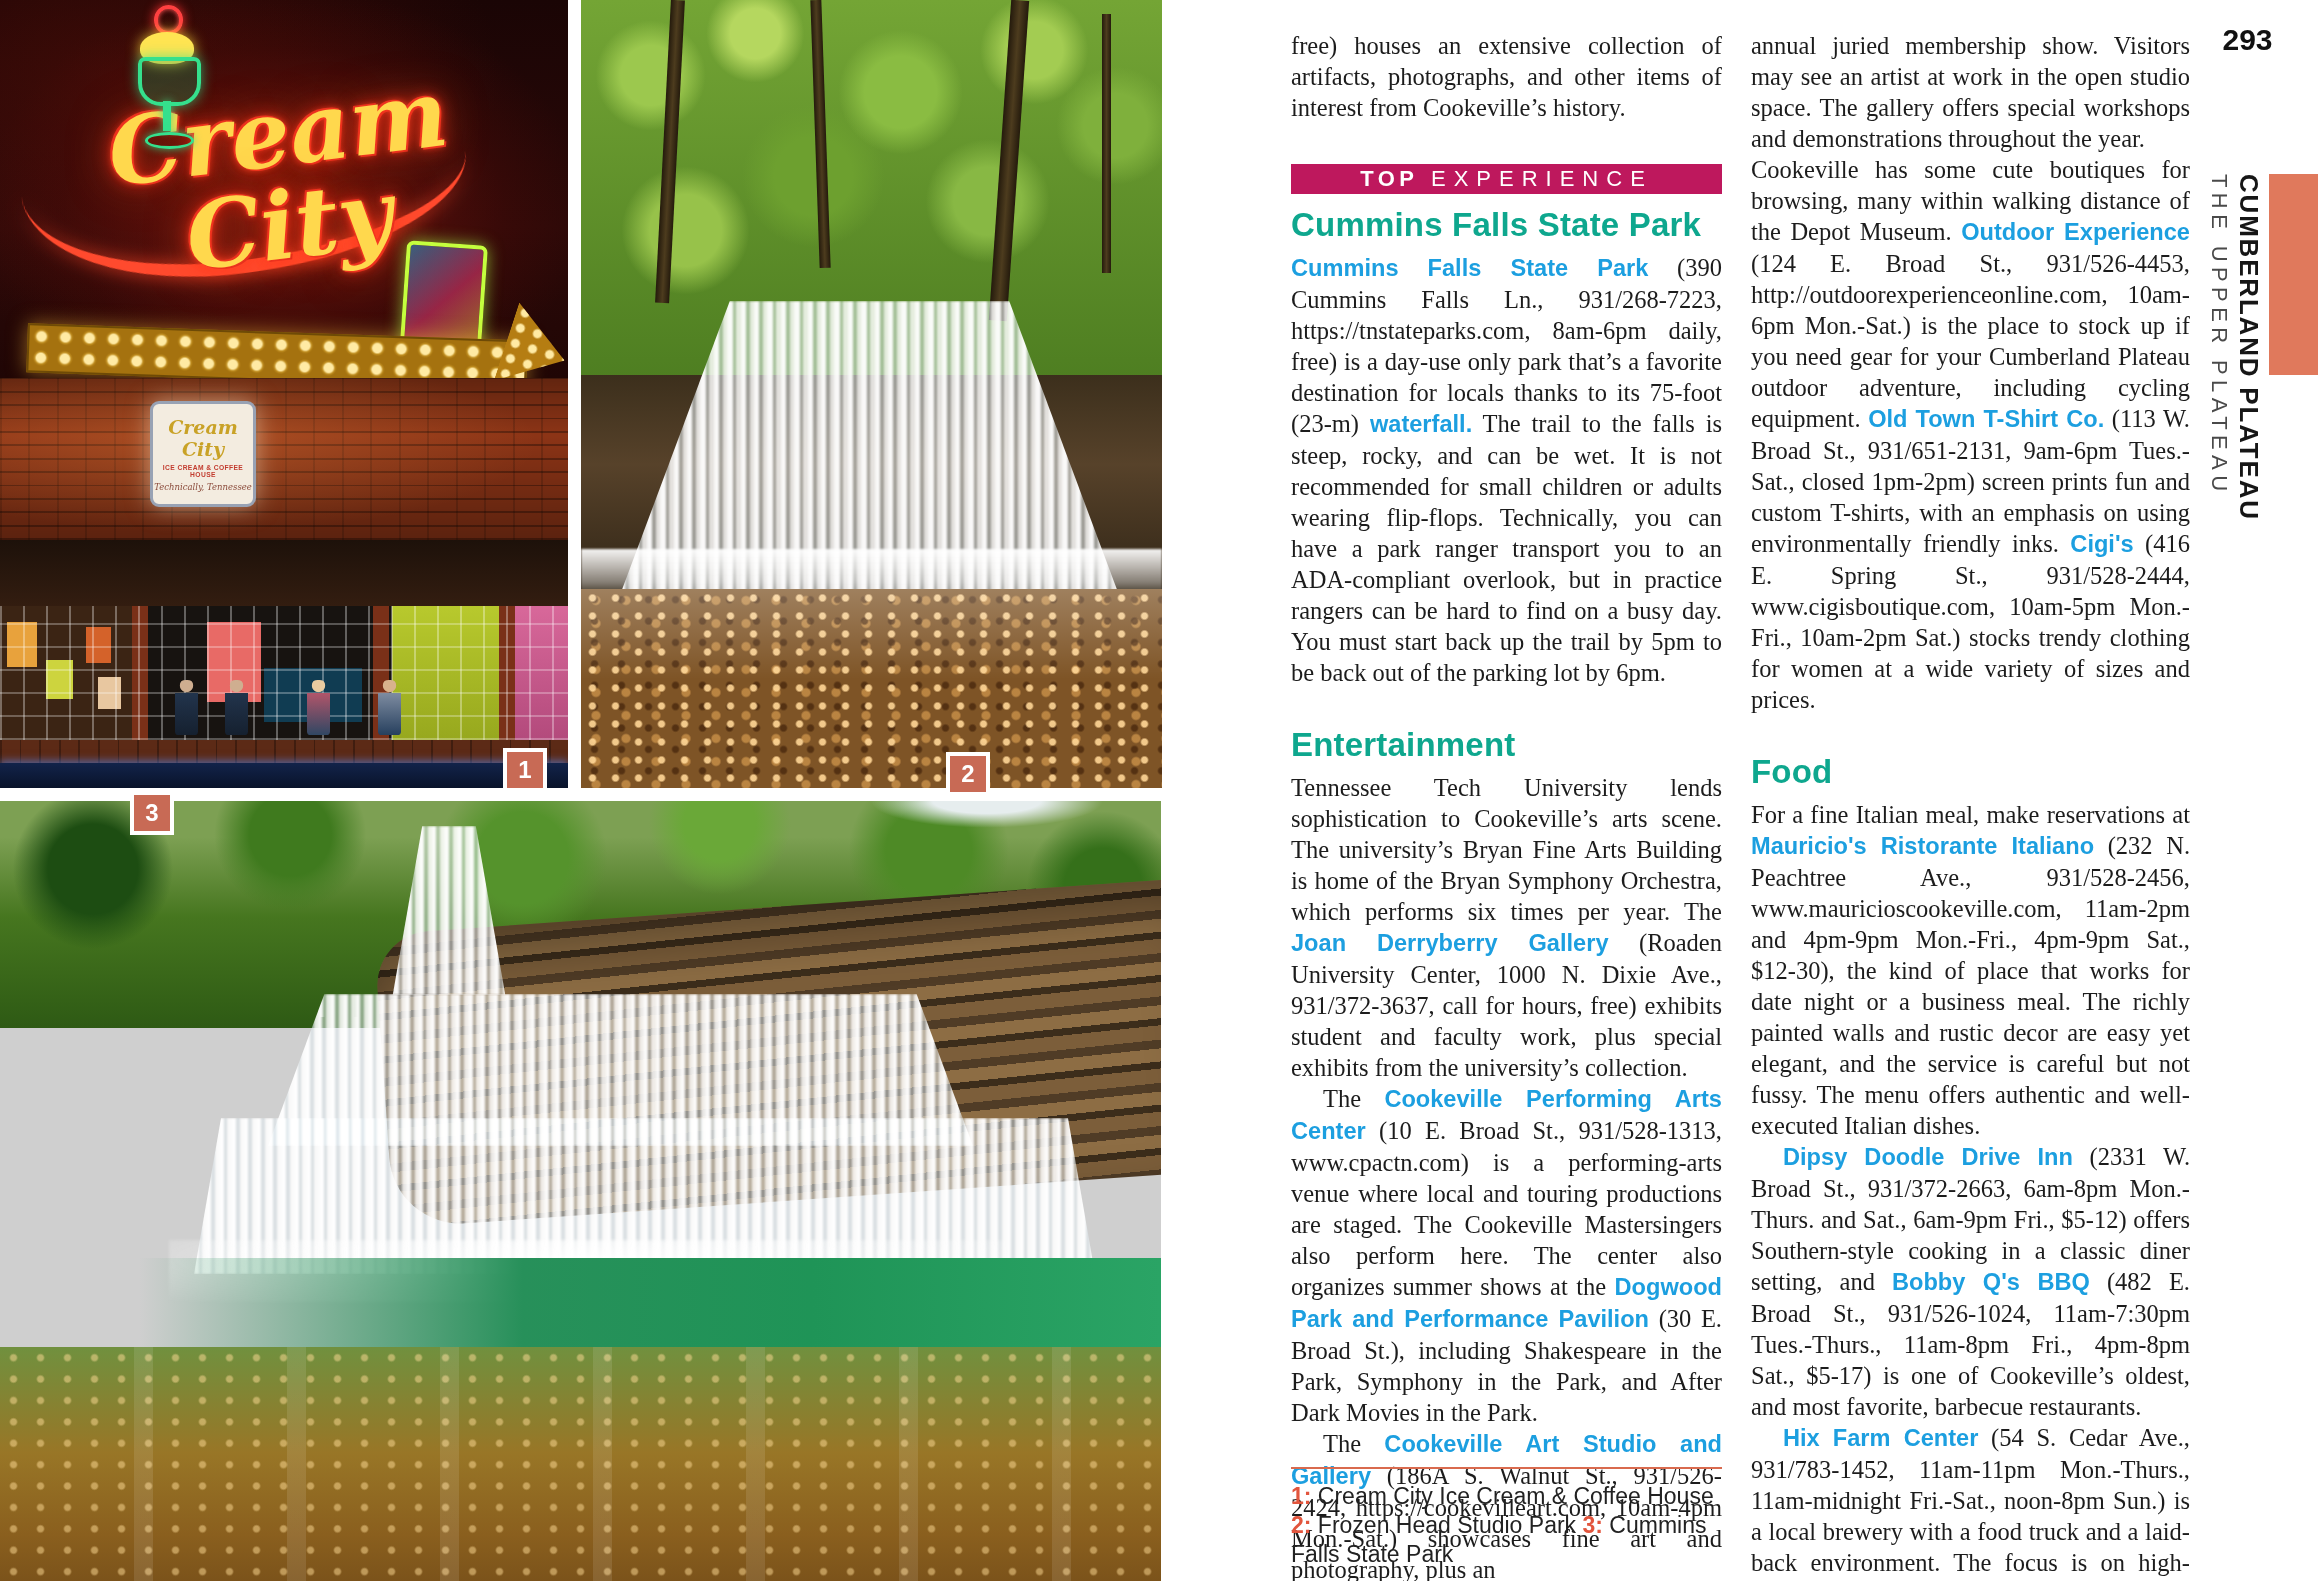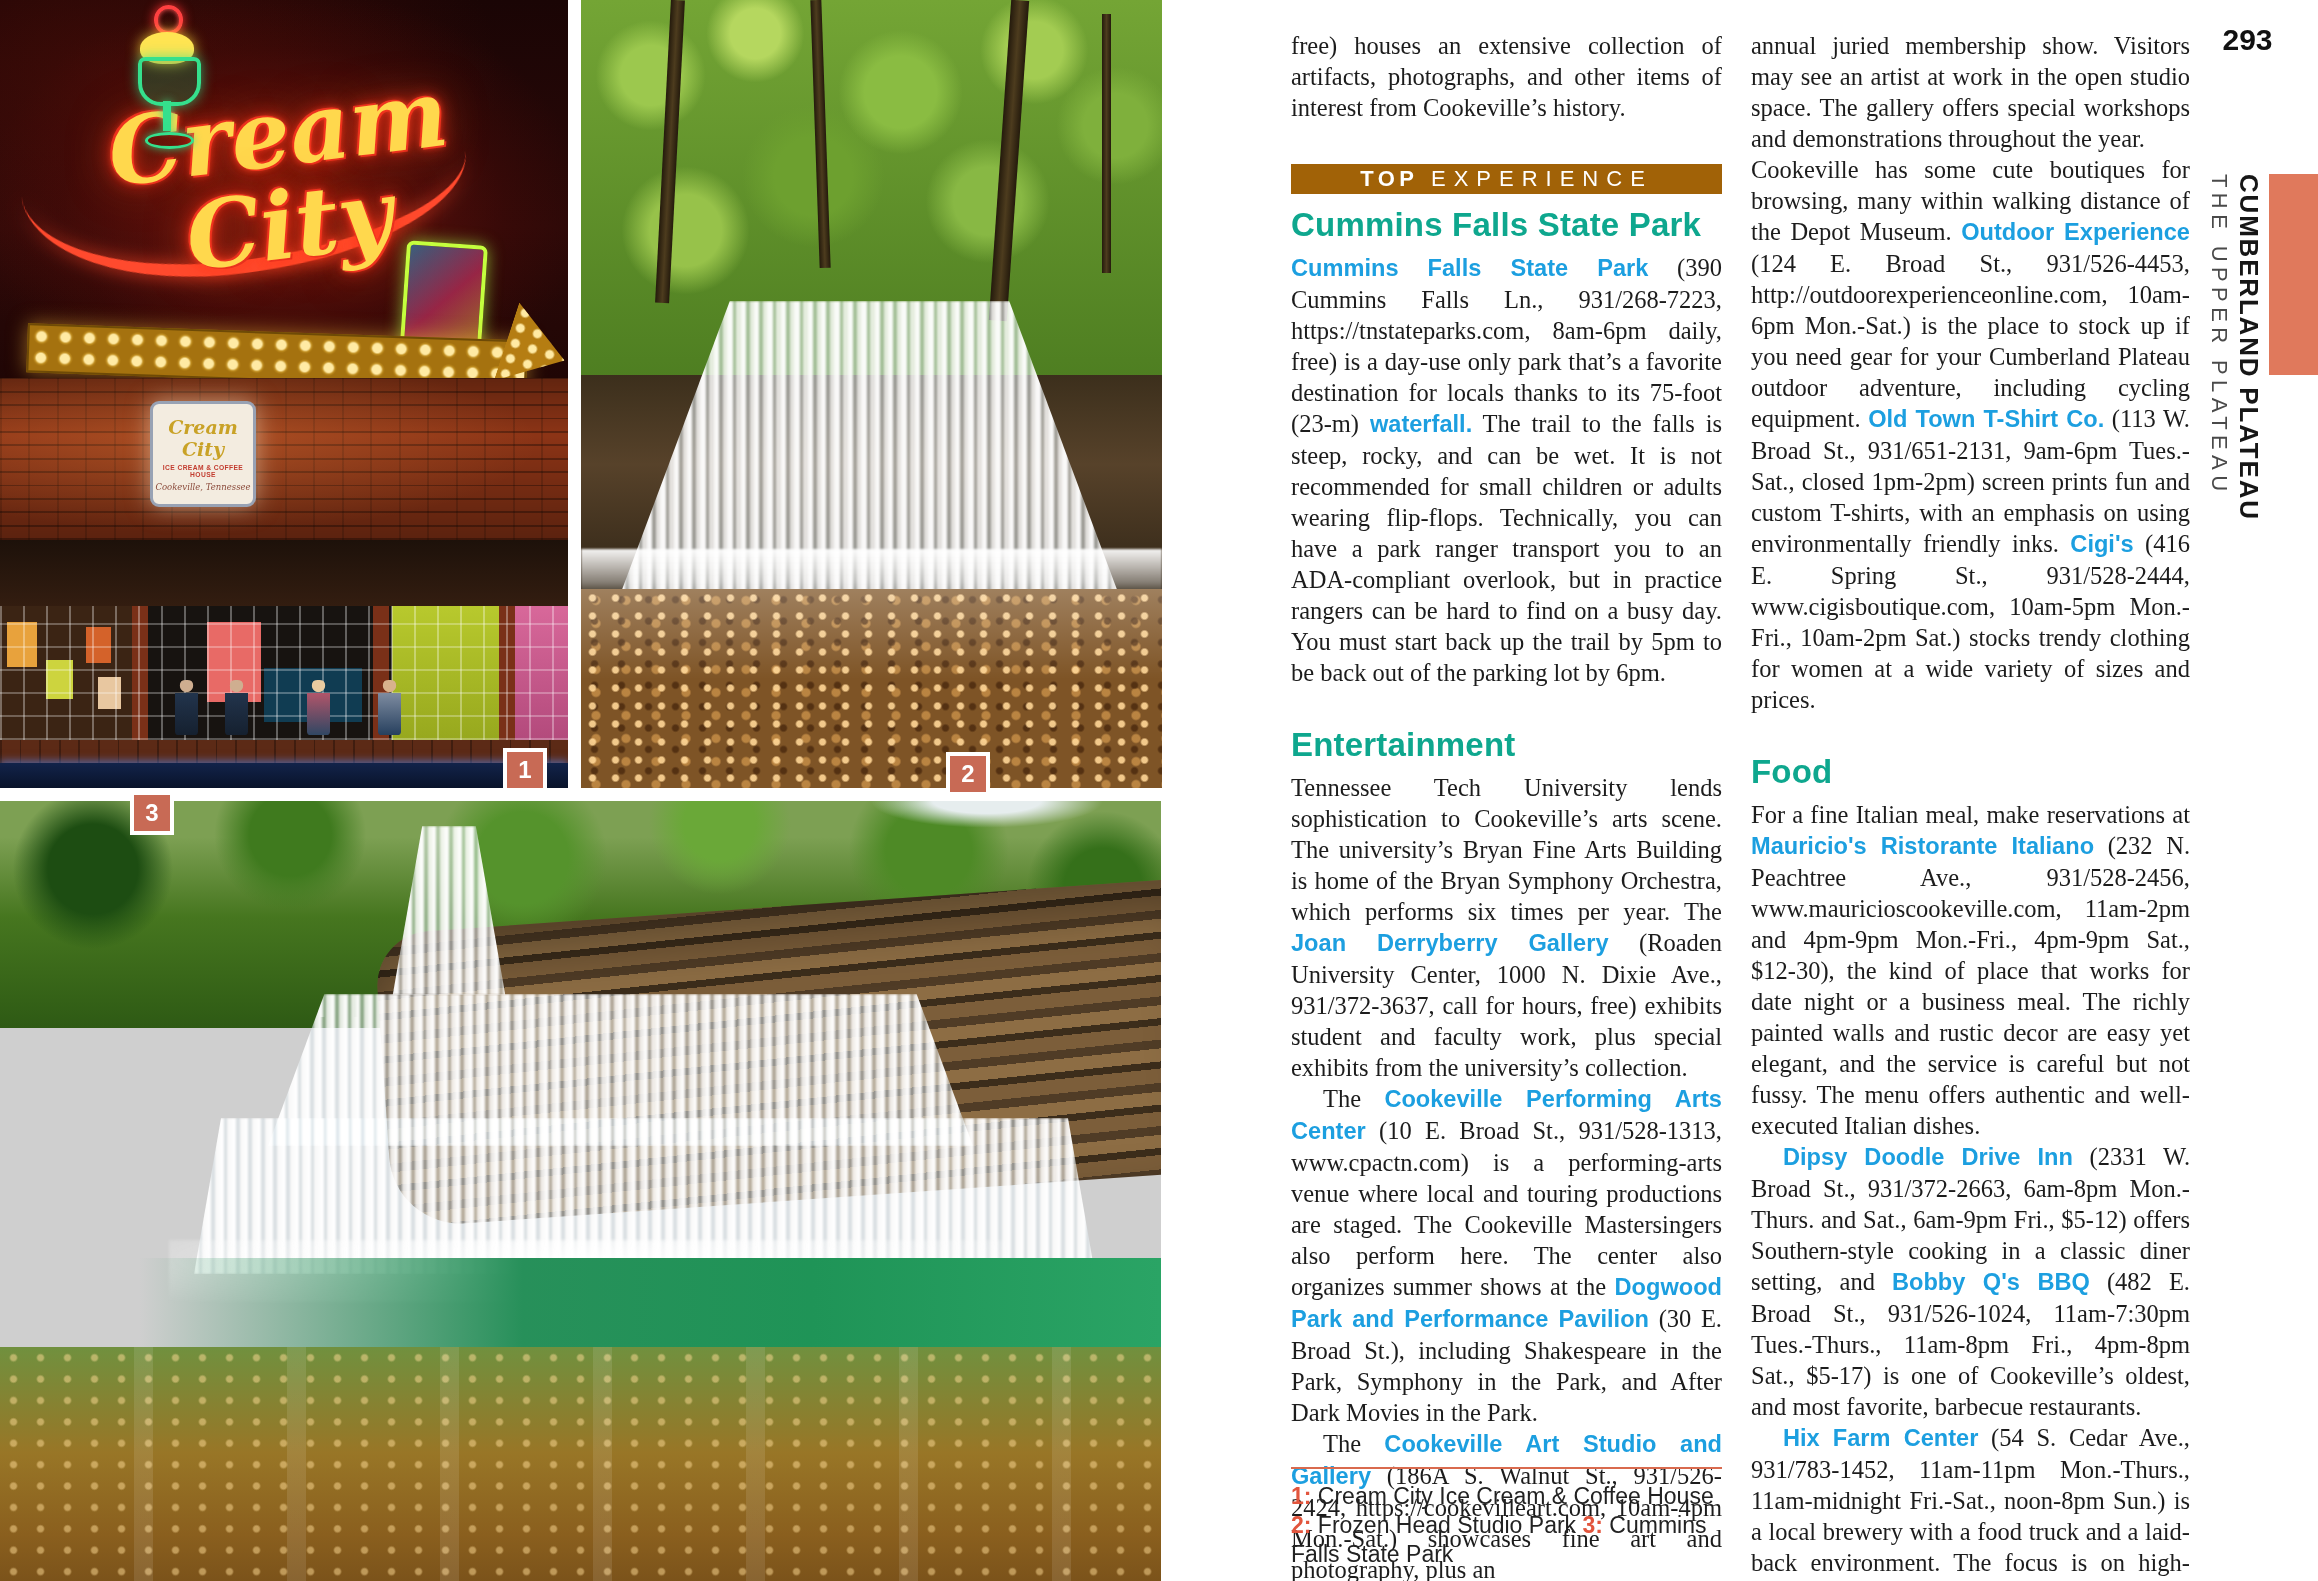--- a/index.html
+++ b/index.html
@@ -186,21 +186,21 @@
   
   .col{position:absolute;top:30px;}
   .col1{left:1291px;width:431px;}
   .col2{left:1751px;width:439px;}
   .body{margin:0;font-size:24.5px;line-height:31px;text-align:justify;color:#1c1c1c;}
   .indent{text-indent:32px;}
   .seg-a{font-family:"Liberation Sans",sans-serif;font-weight:700;color:#1c9fe0;font-size:23.6px;}
   .head{margin:39px 0 9px;font-family:"Liberation Sans",sans-serif;font-weight:700;
     font-size:33px;line-height:36px;color:#0ea78e;letter-spacing:0.2px;}
   .head.tight{margin-top:12.5px;}
-  .banner{margin:41px 0 0;width:100%;height:30px;background:#a16207;
+  .banner{margin:41px 0 0;width:100%;height:30px;background:#be185d;
     display:flex;align-items:center;justify-content:center;
     font-family:"Liberation Sans",sans-serif;font-size:22px;color:#ffffff;}
   .banner .b-top{font-weight:700;letter-spacing:4.5px;margin-right:12.5px;}
   .banner .b-exp{font-weight:400;letter-spacing:8px;}
 
   
   .caption-block{position:absolute;left:1291px;top:1467px;width:431px;}
   .cap-rule{border-top:2.7px solid #d96a4e;width:100%;height:0;}
   .caption{margin:12.5px 0 0;font-family:"Liberation Sans",sans-serif;font-size:23px;
     line-height:29px;color:#222;}
@@ -223,21 +223,21 @@
       <div class="sun-stem"></div>
       <div class="sun-base"></div>
     </div>
     <div class="p1-cup"></div>
     <div class="p1-arrowband"></div>
     <div class="p1-arrowhead"></div>
     <div class="p1-brick"></div>
     <div class="p1-sign">
       <span class="s1">Cream City</span>
       <span class="s2">ICE CREAM &amp; COFFEE HOUSE</span>
-      <span class="s3">Cookeville, Tennessee</span>
+      <span class="s3">Technically, Tennessee</span>
     </div>
     <div class="p1-awning"></div>
     <div class="p1-store">
       <div class="panel pan-posters"></div>
       <div class="panel pan-teal"></div>
       <div class="panel pan-lime"></div>
       <div class="panel pan-pink"></div>
       <div class="pier pa"></div>
       <div class="pier pb"></div>
       <div class="pier pc"></div>

